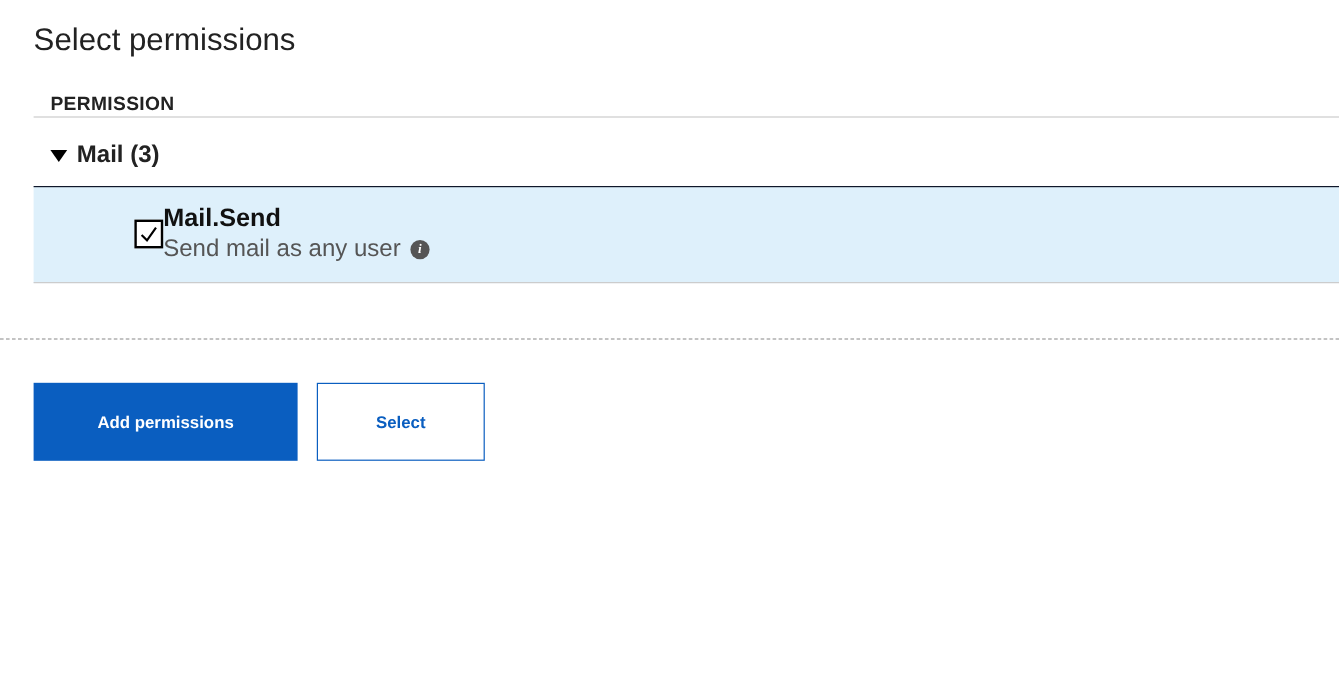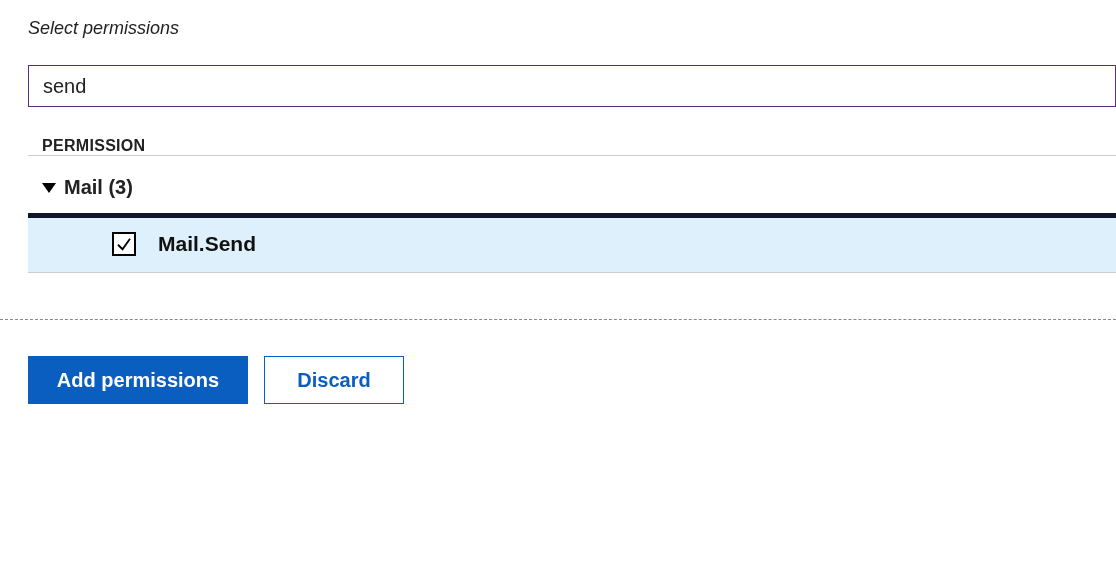--- a/index.html
+++ b/index.html
@@ -1,25 +1,24 @@
 <!DOCTYPE html>
 <html><head>
 <meta charset="utf-8">
 <style>
   * { box-sizing: border-box; margin: 0; padding: 0; }
   html, body { width: 1116px; height: 568px; font-family: "Segoe UI", Arial, sans-serif; color: #222; background: #fff; }
   .panel {
     padding: 18px 0 0 28px;
   }
   .title {
-    font-size: 18px;
+    font-size: 26px;
     font-weight: 400;
     color: #222;
     margin-bottom: 26px;
-    font-style: italic;
   }
   .search-wrap {
     margin-right: 0;
   }
   .search-input {
     width: 100%;
     height: 42px;
     font-size: 20px;
     padding: 6px 14px;
     border: 1px solid #5b2d82;
@@ -51,23 +50,22 @@
     border-right: 7px solid transparent;
     border-top: 10px solid #000;
   }
   .group-label {
     font-size: 20px;
     font-weight: 700;
   }
   .perm-row {
     display: flex;
     align-items: center;
-    gap: 22px;
     background: #def0fb;
-    border-top: 5px solid #0f172a;
+    border-top: 1px solid #0f172a;
     border-bottom: 1px solid #ccc;
     padding: 14px 0 16px 84px;
     margin-right: 0;
   }
   .checkbox {
     width: 24px; height: 24px;
     border: 2px solid #000;
     display: flex; align-items: center; justify-content: center;
     background: #fff;
     cursor: pointer;
@@ -89,23 +87,23 @@
     border: none;
     border-top: 1px dashed #888;
     margin-top: 46px;
   }
   .footer {
     display: flex;
     gap: 16px;
     padding: 36px 0 0 28px;
   }
   .btn {
-    height: 48px;
+    height: 65px;
     padding: 0 26px;
-    font-size: 20px;
+    font-size: 14px;
     font-weight: 600;
     cursor: pointer;
     display: inline-flex; align-items: center; justify-content: center;
   }
   .btn-primary {
     background: #0a5ec0;
     color: #fff;
     border: none;
     min-width: 220px;
   }
@@ -116,42 +114,43 @@
     min-width: 140px;
   }
 </style>
 </head>
 <body>
 
 <div class="panel">
 
   <div class="title">Select permissions</div>
 
-  <div class="search-wrap">
-    <input type="text" class="search-input" value="send" style="">
-  </div>
 
   <div class="col-header">Permission</div>
 
   <div class="group-header">
     <span class="caret"></span>
     <span class="group-label">Mail (3)</span>
   </div>
 
   <div class="perm-row">
     <span class="checkbox">
       <svg viewBox="0 0 24 24">
         <polyline points="4,13 10,19 20,5" fill="none" stroke="#000" stroke-width="2.4"></polyline>
       </svg>
     </span>
     <div class="perm-text">
       <span class="perm-name">Mail.Send</span>
+      <span class="perm-desc-line">
+        <span class="perm-desc">Send mail as any user</span>
+        <span class="info-icon">i</span>
+      </span>
     </div>
   </div>
 
 </div>
 
 <hr class="footer-sep">
 
 <div class="footer">
   <button class="btn btn-primary">Add permissions</button>
-  <button class="btn btn-secondary">Discard</button>
+  <button class="btn btn-secondary">Select</button>
 </div>
 
 </body></html>

